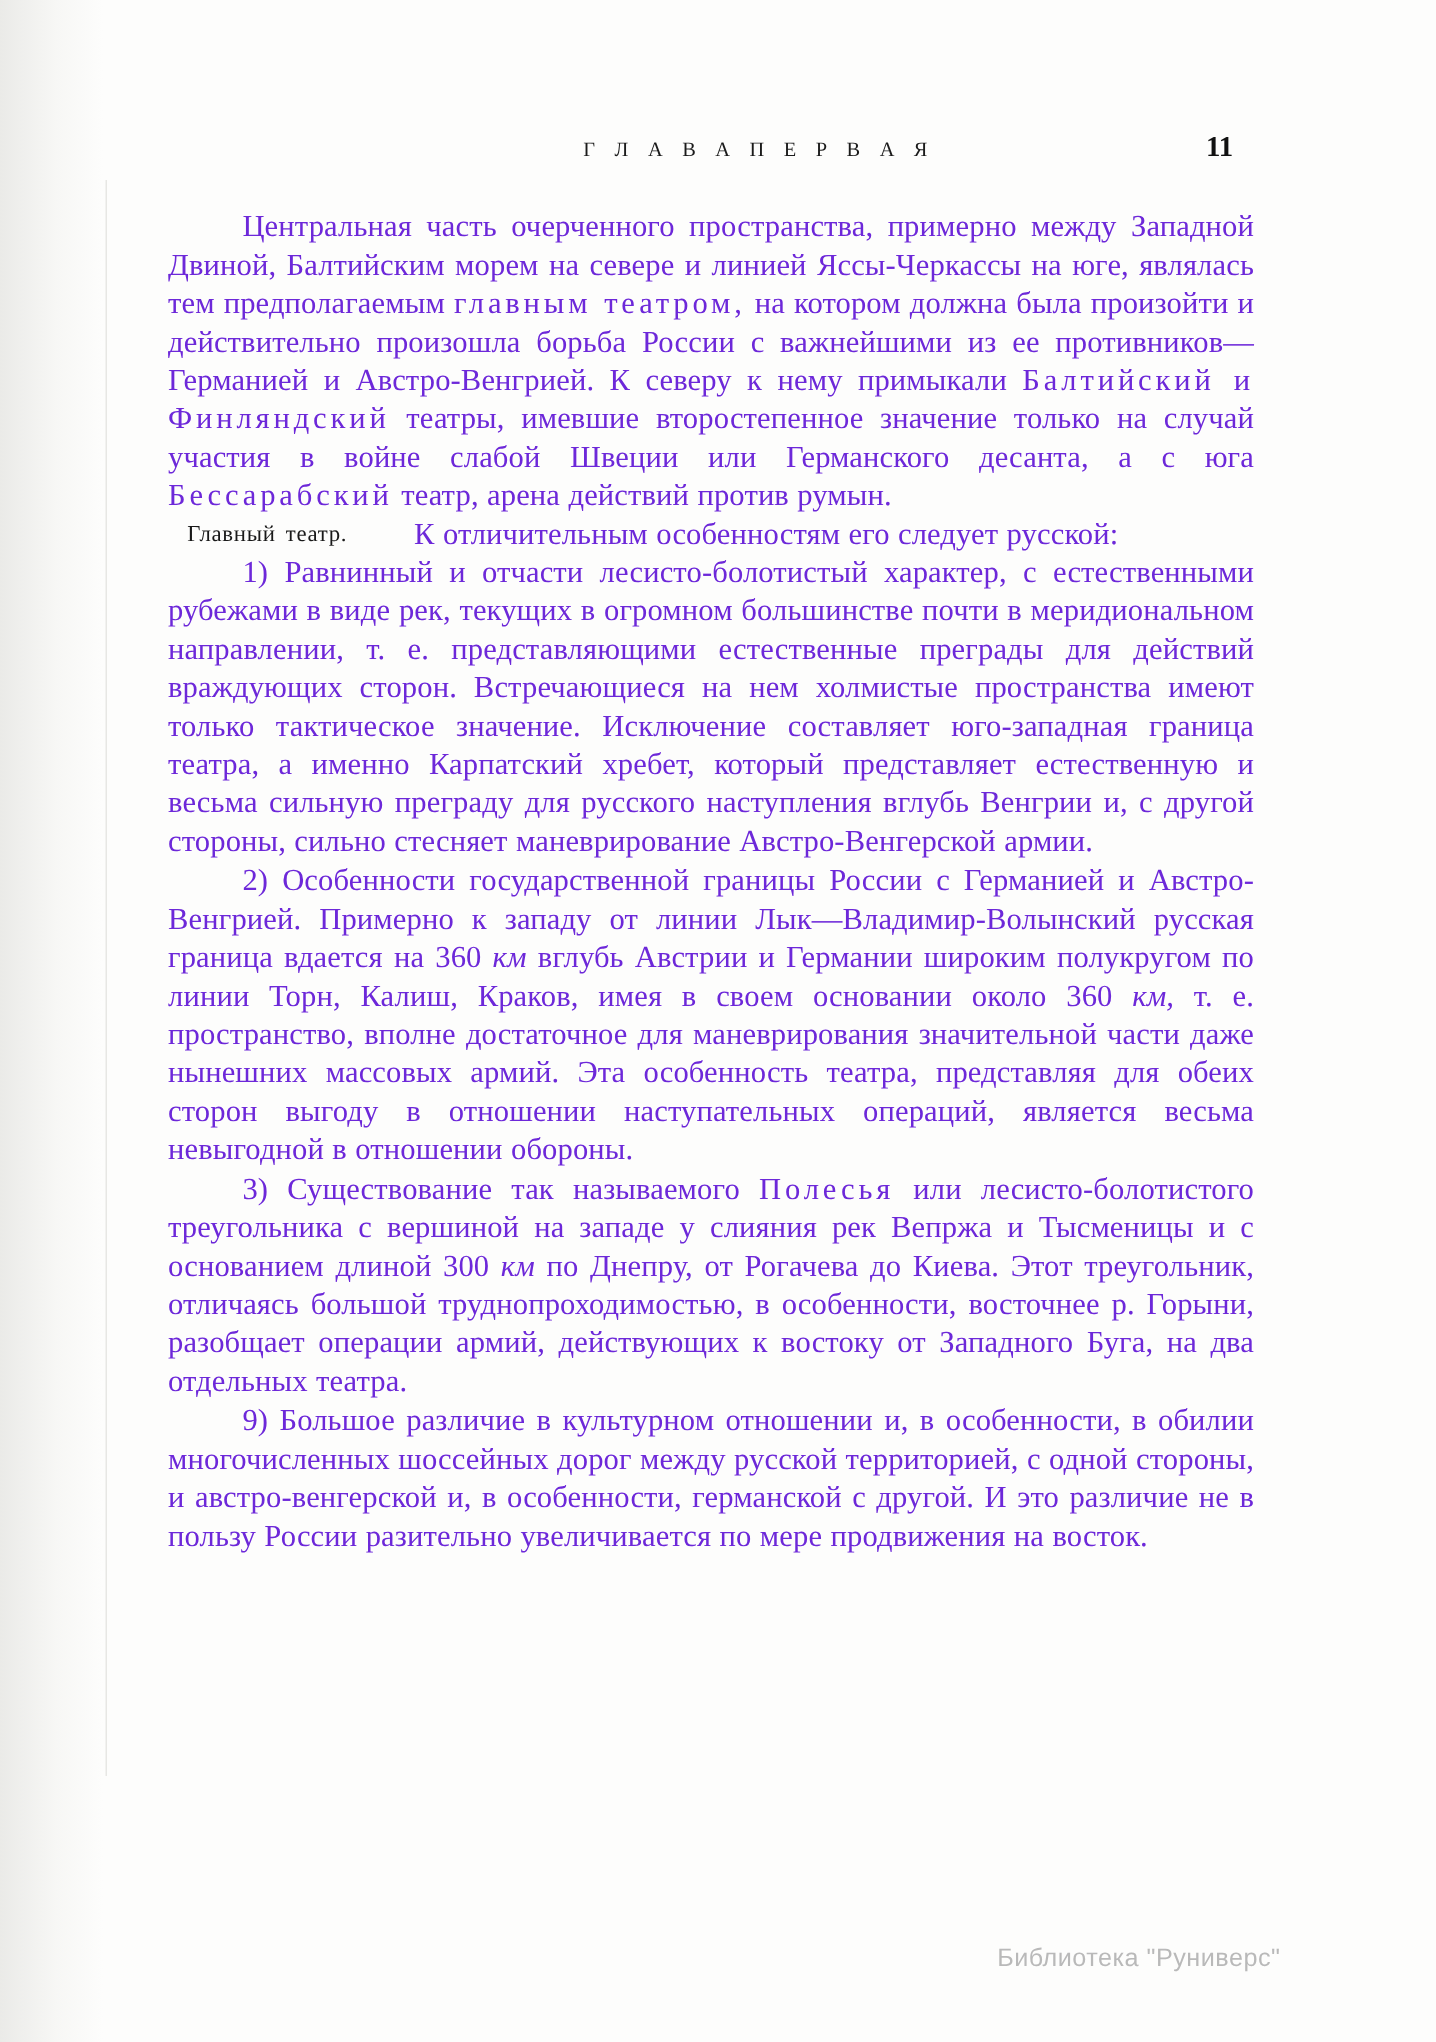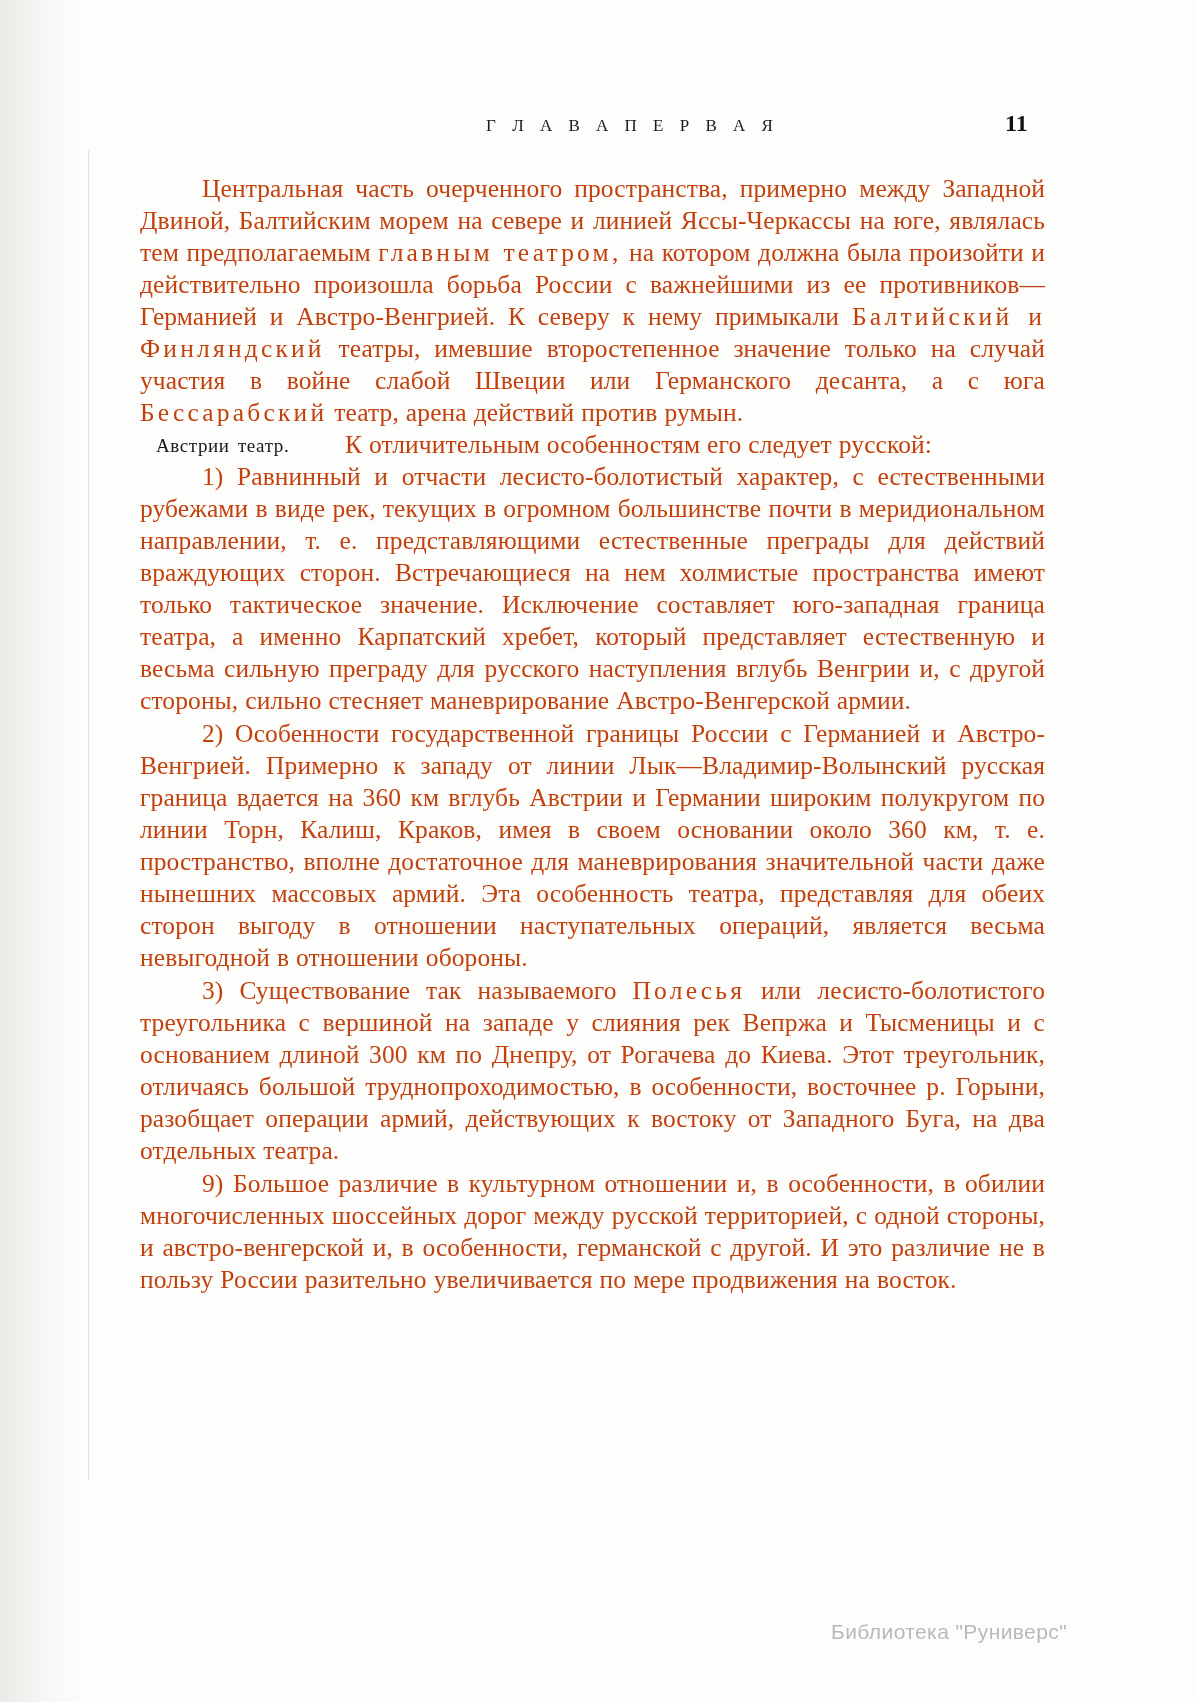--- a/index.html
+++ b/index.html
@@ -50,33 +50,34 @@
     color: #111;
     min-width: 40px;
     text-align: left;
   }
   p.para {
     margin: 0 0 0 0;
     font-size: 25.5px;
     line-height: 1.255;
     text-align: justify;
     text-indent: 62px;
-    color: #c2410c;
+    color: #6d28d9;
     letter-spacing: 0.1px;
     word-spacing: 0.5px;
     -webkit-hyphens: none;
     hyphens: none;
   }
   p.para + p.para {
     margin-top: 1px;
   }
   .spaced {
     letter-spacing: 3.2px;
   }
   .ital {
+    font-style: italic;
   }
   .side-note-row {
     position: relative;
   }
   .side-note {
     position: absolute;
     left: 16px;
     top: 6px;
     width: 185px;
     font-size: 19px;
@@ -127,21 +128,21 @@
 
     <div class="header-row">
       <div class="running-head">Г Л А В А   П Е Р В А Я</div>
       <div class="page-number">11</div>
     </div>
 
     <p class="para"><span>Центральная часть очерченного пространства, примерно между Западной Двиной, Балтийским морем на севере и линией Яссы-Черкассы на юге, являлась тем предполагаемым </span><span class="spaced">главным театром,</span><span> на котором должна была произойти и действительно произошла борьба России с важнейшими из ее противников—Германией и Австро-Венгрией. К северу к нему примыкали </span><span class="spaced">Балтийский и Финляндский</span><span> театры, имевшие второстепенное значение только на случай участия в войне слабой Швеции или Германского десанта, а с юга </span><span class="spaced">Бессарабский</span><span> театр, арена действий против румын.</span></p>
 
 
     <div class="side-note-row">
-      <div class="side-note">Австрии  театр.</div>
+      <div class="side-note">Главный  театр.</div>
       <p class="para has-note">К отличительным особенностям его следует русской:</p>
     </div>
 
     <p class="para">1) Равнинный и отчасти лесисто-болотистый характер, с естественными рубежами в виде рек, текущих в огромном большинстве почти в меридиональном направлении, т. е. представляющими естественные преграды для действий враждующих сторон. Встречающиеся на нем холмистые пространства имеют только тактическое значение. Исключение составляет юго-западная граница театра, а именно Карпатский хребет, который представляет естественную и весьма сильную преграду для русского наступления вглубь Венгрии и, с другой стороны, сильно стесняет маневрирование Австро-Венгерской армии.</p>
 
     <p class="para"><span>2) Особенности государственной границы России с Германией и Австро-Венгрией. Примерно к западу от линии Лык—Владимир-Волынский русская граница вдается на 360 </span><span class="ital">км</span><span> вглубь Австрии и Германии широким полукругом по линии Торн, Калиш, Краков, имея в своем основании около 360 </span><span class="ital">км,</span><span> т. е. пространство, вполне достаточное для маневрирования значительной части даже нынешних массовых армий. Эта особенность театра, представляя для обеих сторон выгоду в отношении наступательных операций, является весьма невыгодной в отношении обороны.</span></p>
 
     <p class="para"><span>3) Существование так называемого </span><span class="spaced">Полесья</span><span> или лесисто-болотистого треугольника с вершиной на западе у слияния рек Вепржа и Тысменицы и с основанием длиной 300 </span><span class="ital">км</span><span> по Днепру, от Рогачева до Киева. Этот треугольник, отличаясь большой труднопроходимостью, в особенности, восточнее р. Горыни, разобщает операции армий, действующих к востоку от Западного Буга, на два отдельных театра.</span></p>
 
     <p class="para">9) Большое различие в культурном отношении и, в особенности, в обилии многочисленных шоссейных дорог между русской территорией, с одной стороны, и австро-венгерской и, в особенности, германской с другой. И это различие не в пользу России разительно увеличивается по мере продвижения на восток.</p>

